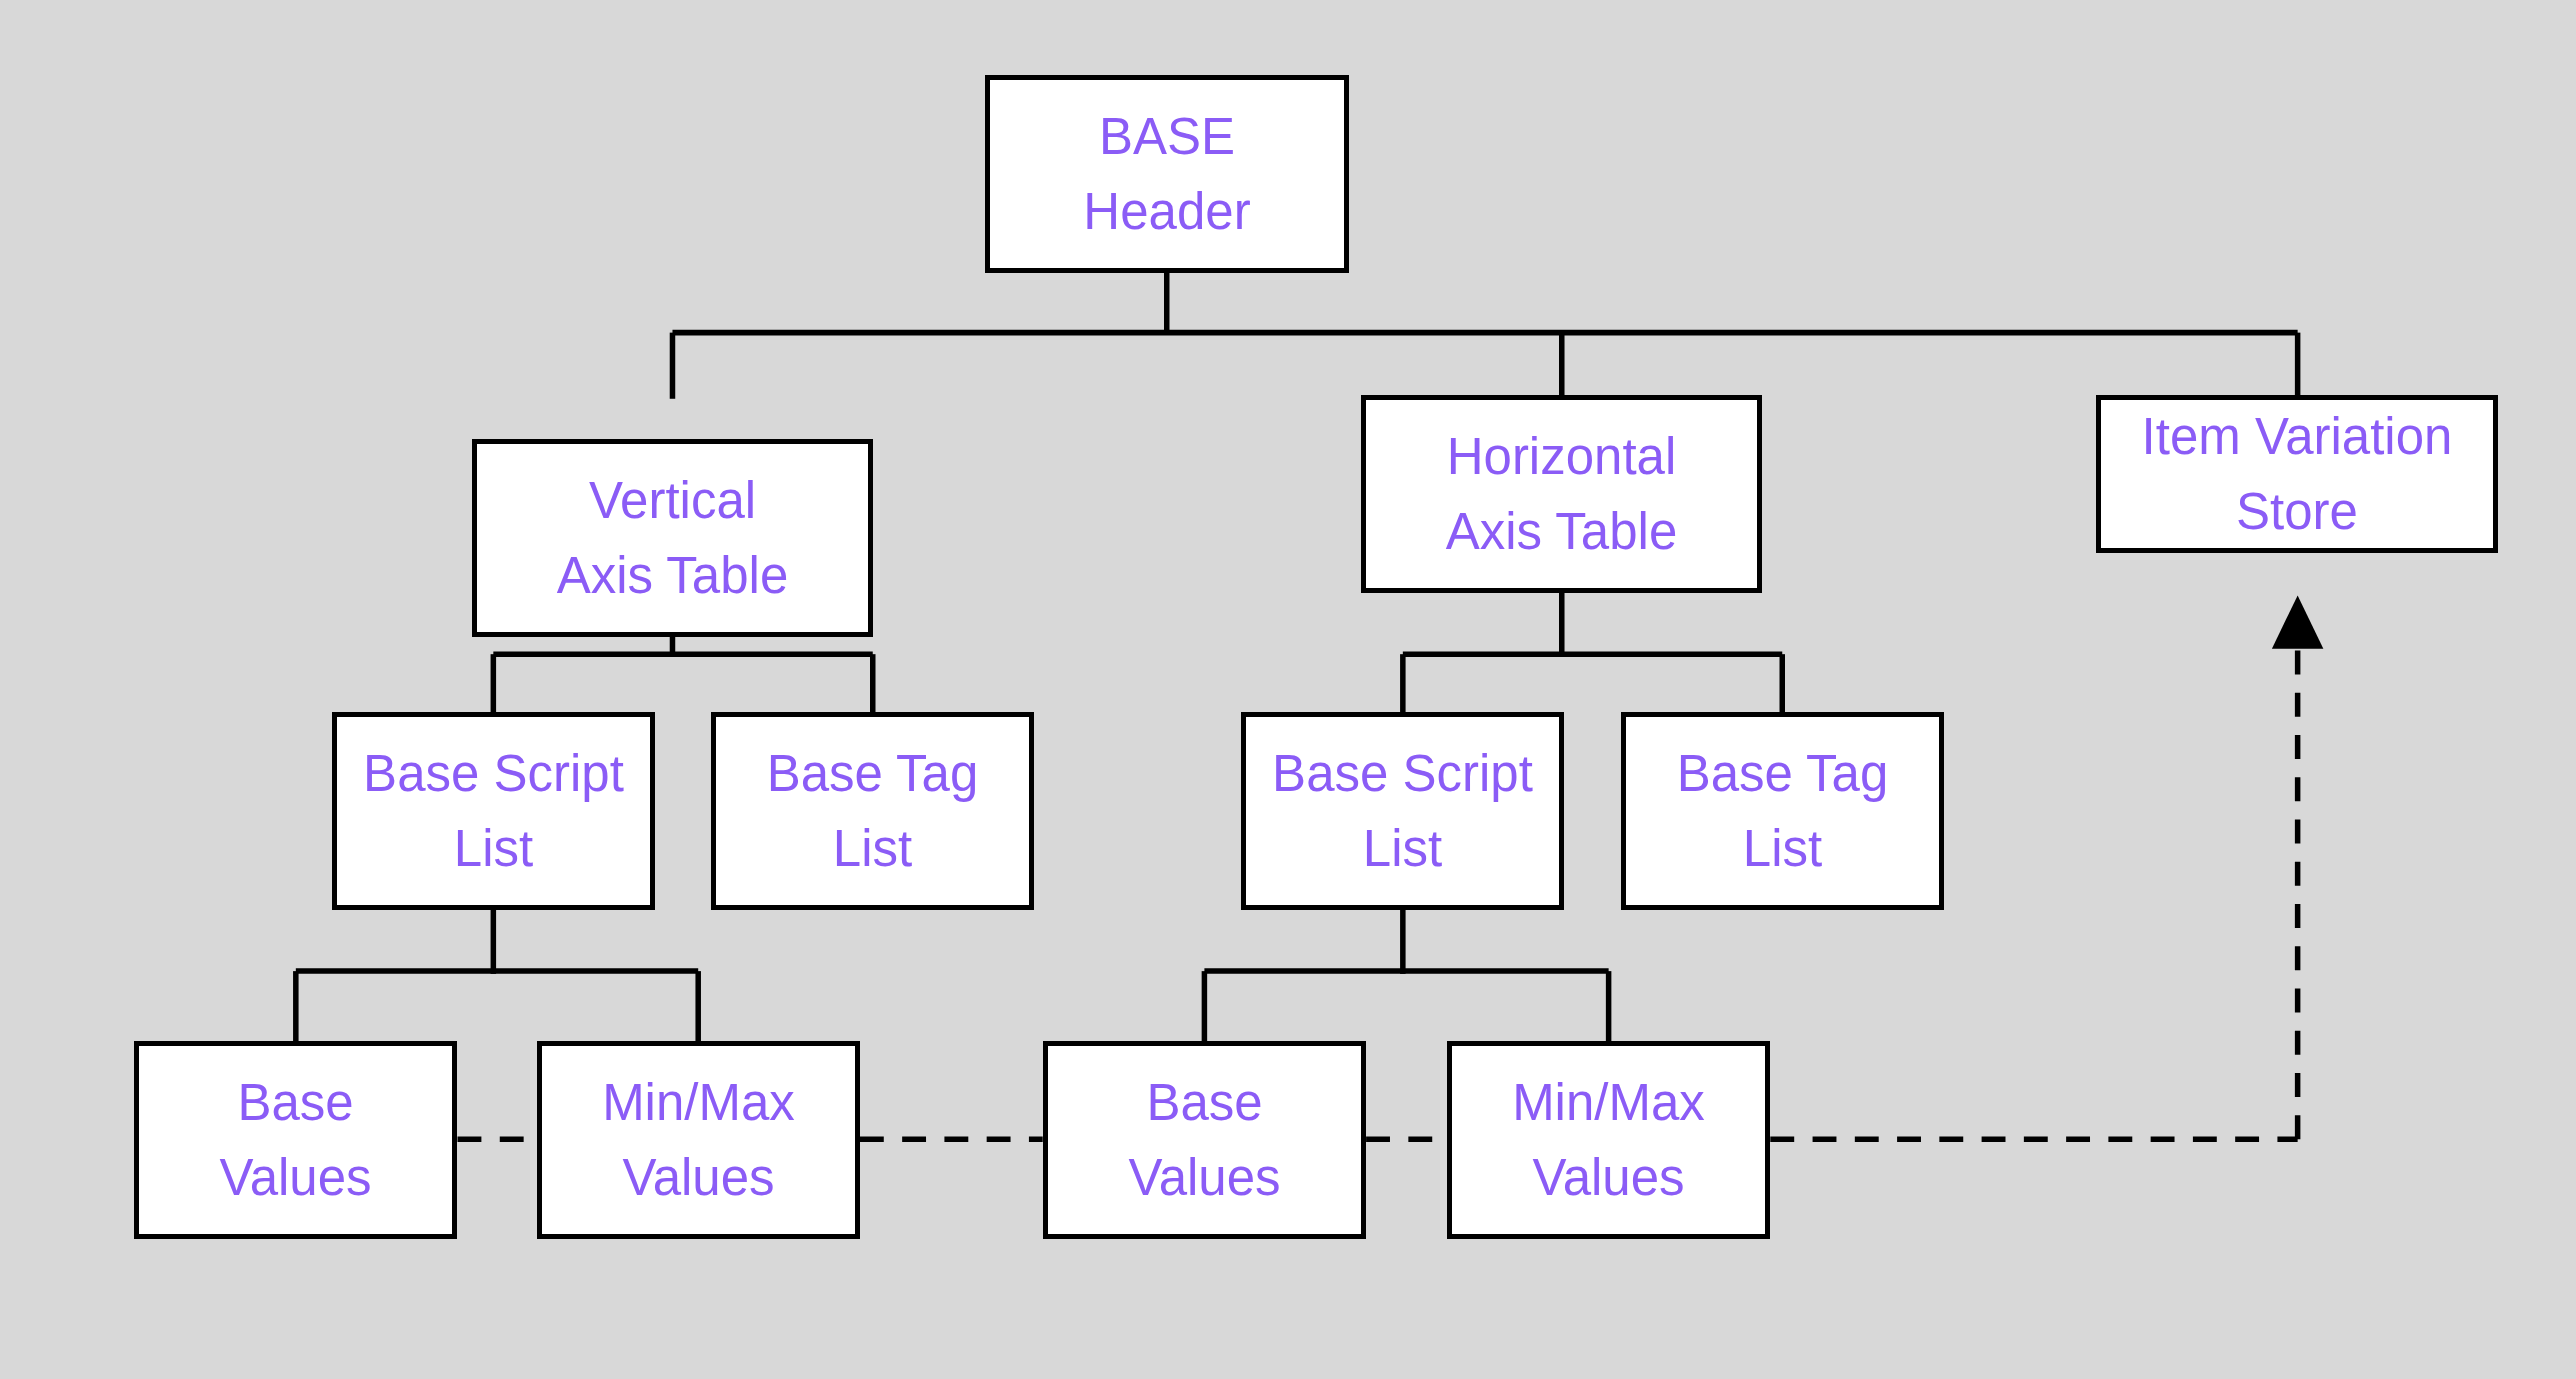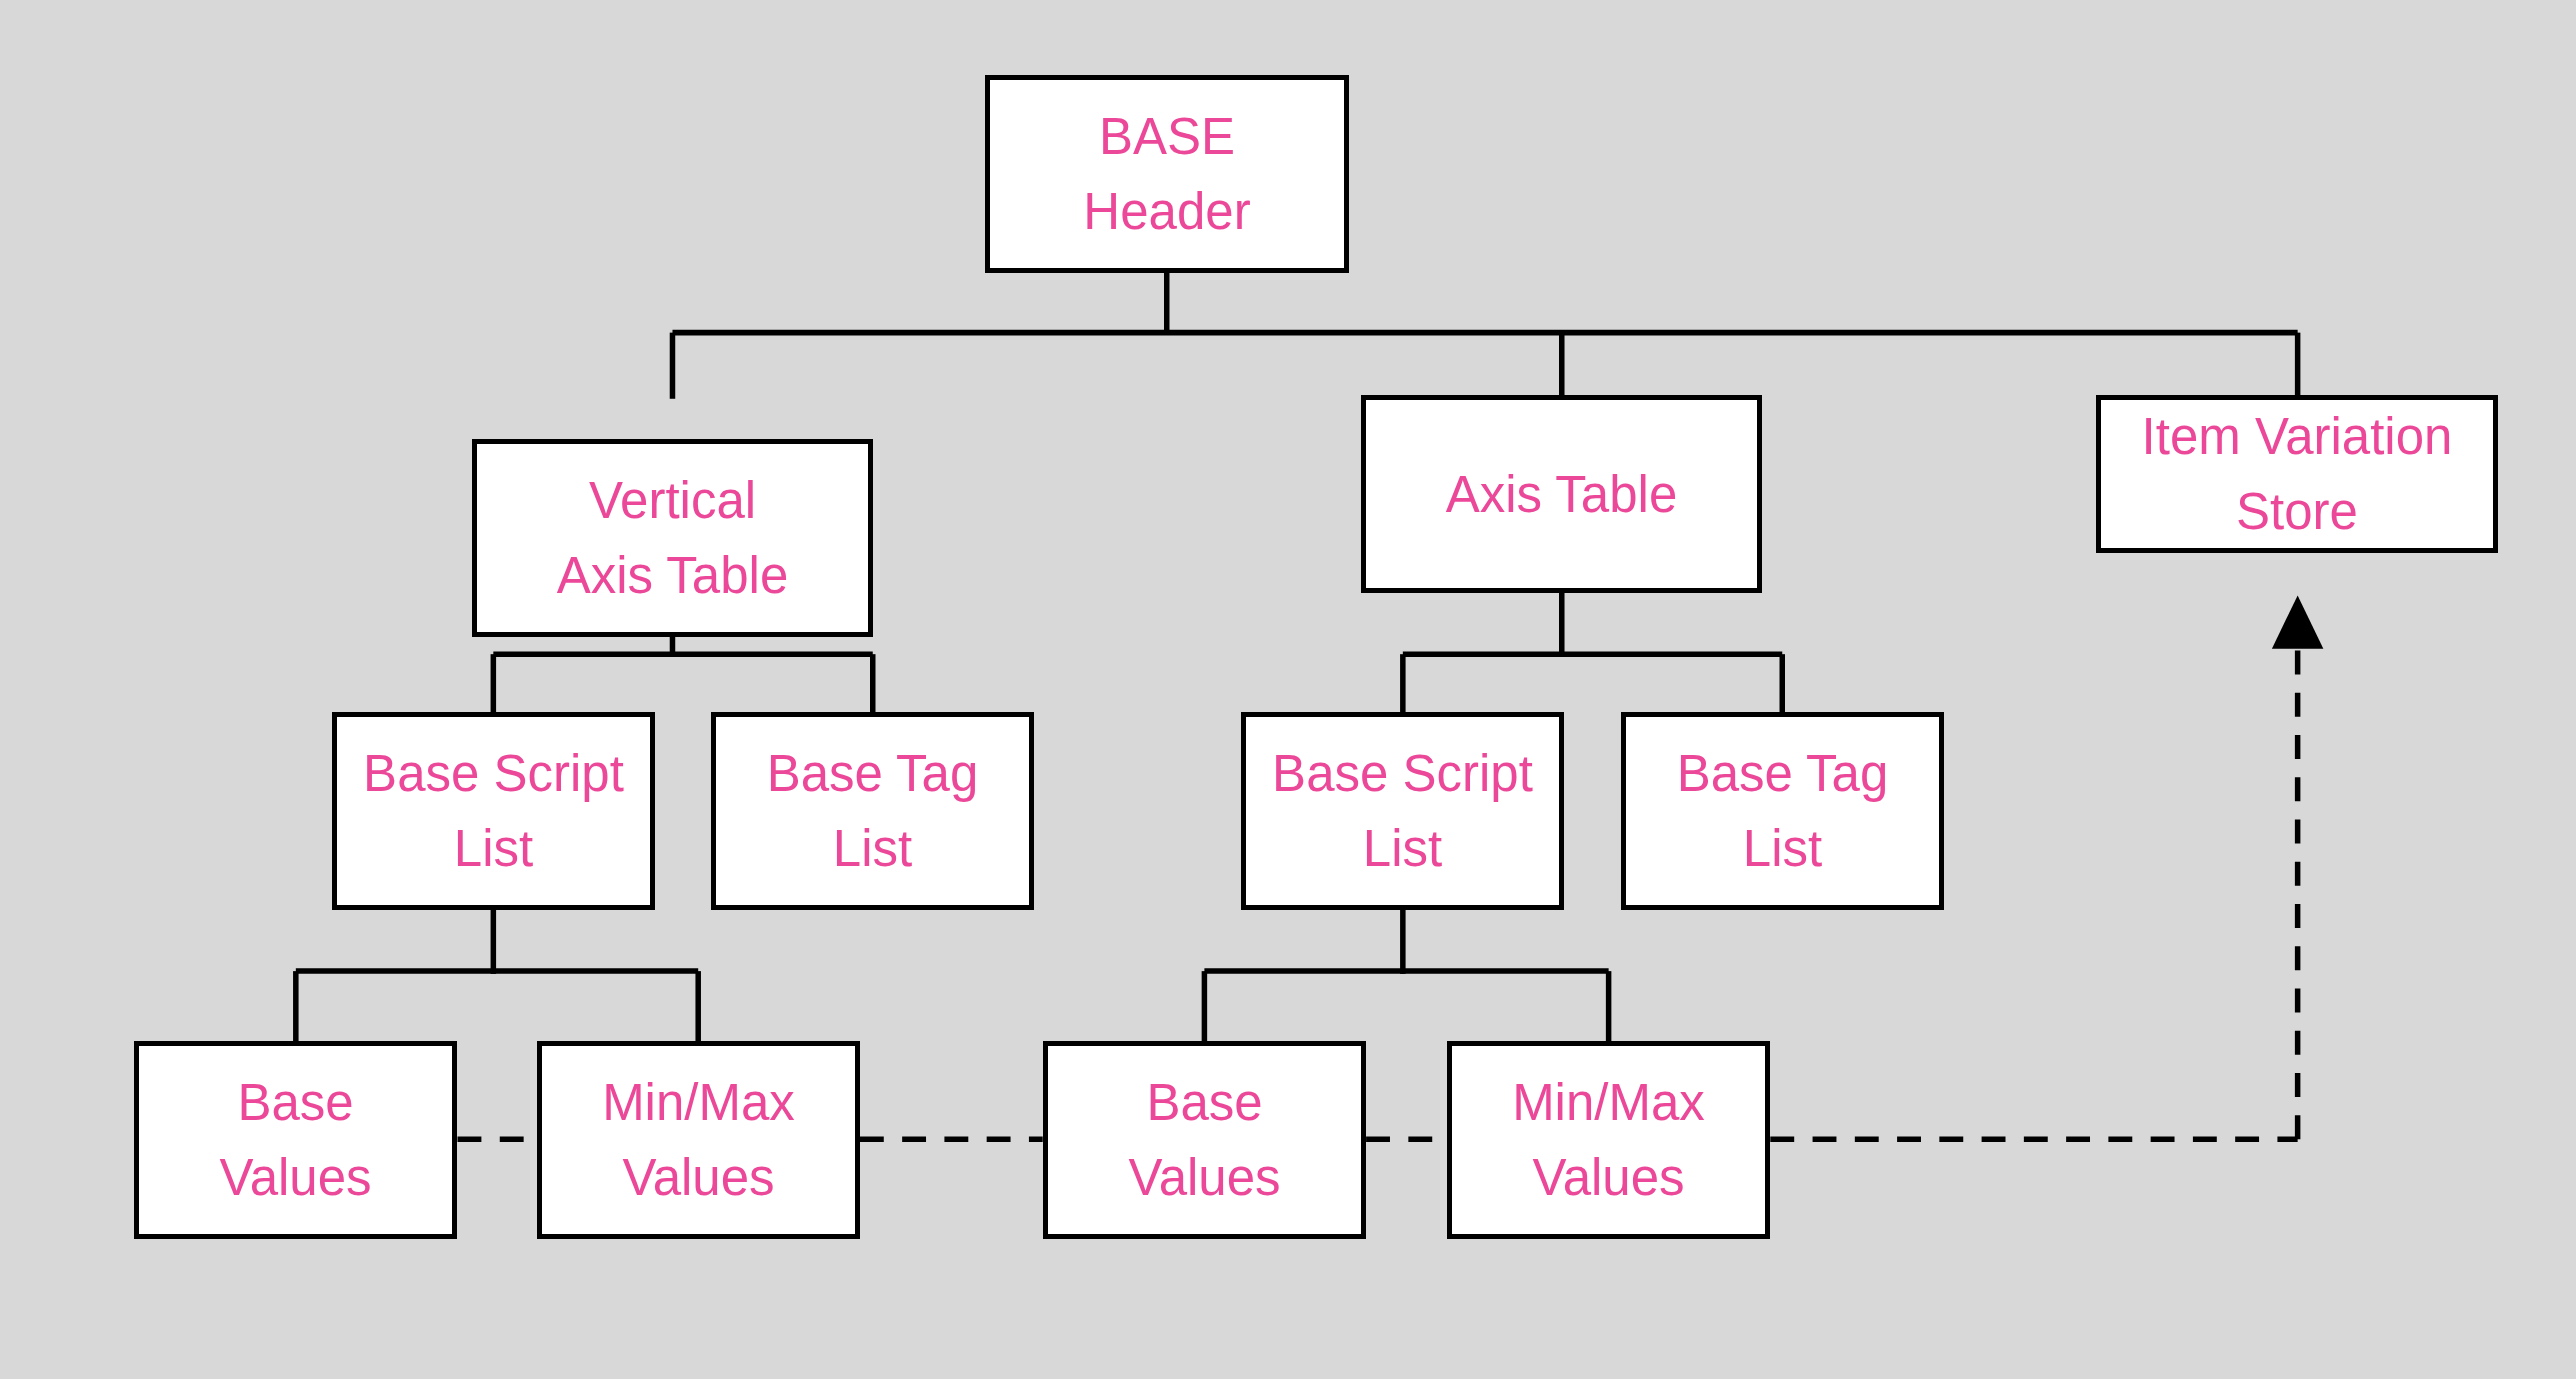--- a/index.html
+++ b/index.html
@@ -17,21 +17,21 @@
   .edges-svg line.dashed{stroke-dasharray:26 20;}
   .edges-svg polygon{fill:#000;}
   .node{
     position:absolute;
     box-sizing:border-box;
     background:#ffffff;
     border:5.5px solid #000000;
     display:flex;flex-direction:column;
     align-items:center;justify-content:center;
     text-align:center;
-    font-size:51px;line-height:75px;color:#ec4899;
+    font-size:51px;line-height:75px;color:#8b5cf6;
     white-space:nowrap;
   }
 </style>
 </head>
 <body>
 
 <div class="canvas">
 
   <svg class="edges-svg" viewBox="0 0 2804 1502">
 
@@ -77,20 +77,21 @@
     <span>BASE</span>
     <span>Header</span>
   </div>
 
   <div class="node" style="left:472px;top:395px;width:401px;height:198px;margin-top:44px;">
     <span>Vertical</span>
     <span>Axis Table</span>
   </div>
 
   <div class="node" style="left:1361px;top:395px;width:401px;height:198px;">
+    <span>Horizontal</span>
     <span>Axis Table</span>
   </div>
 
   <div class="node" style="left:2096px;top:395px;width:402px;height:158px;">
     <span>Item Variation</span>
     <span>Store</span>
   </div>
 
   <div class="node" style="left:332px;top:712px;width:323px;height:198px;">
     <span>Base Script</span>

